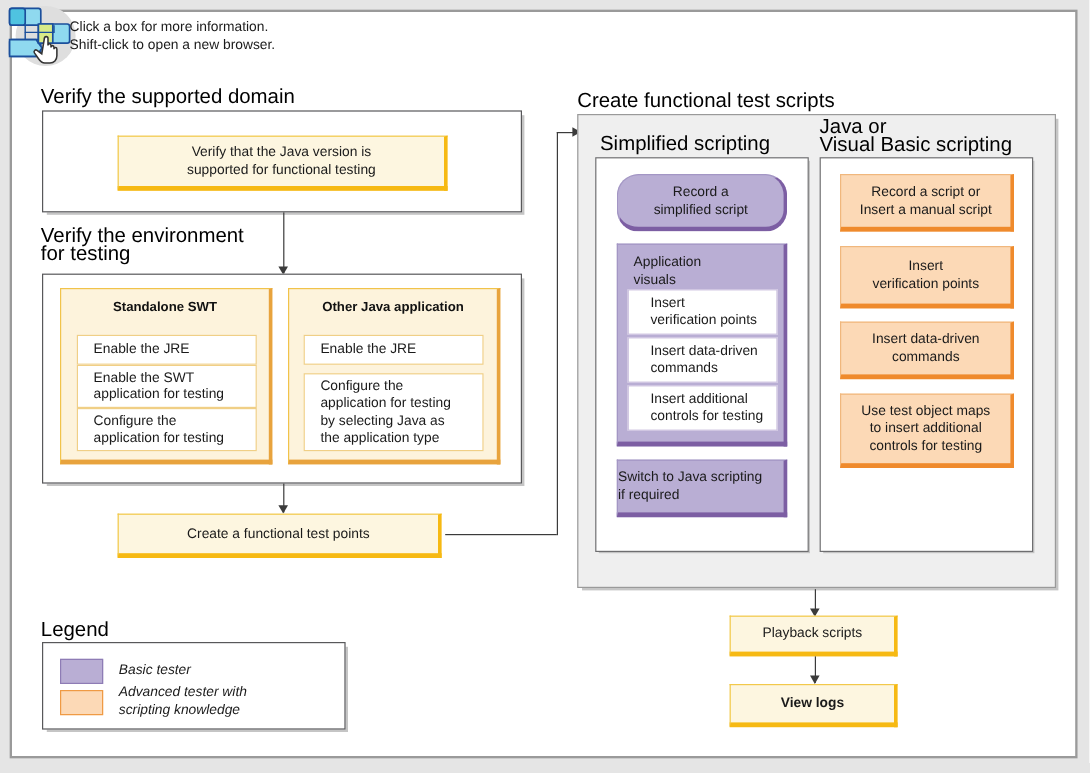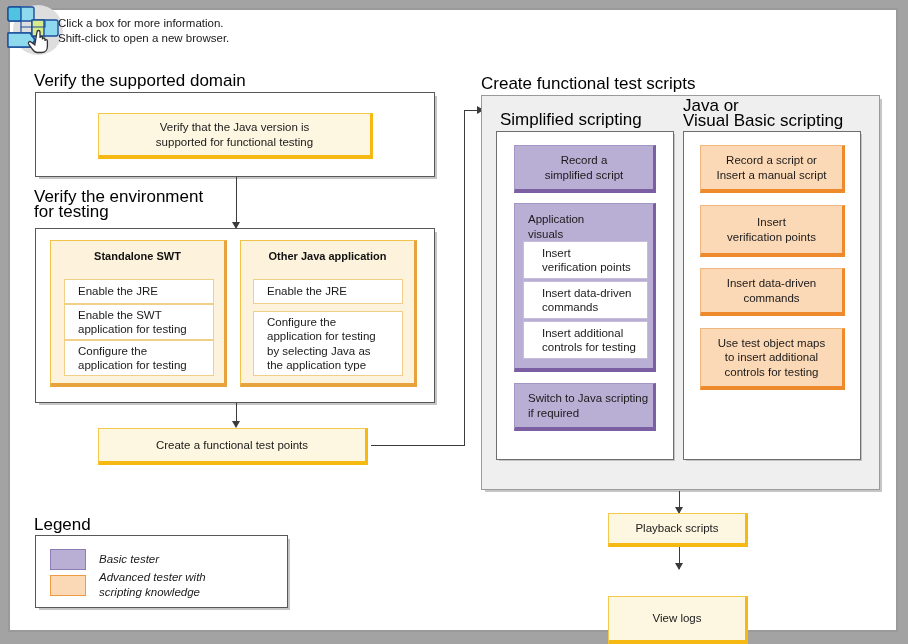--- a/index.html
+++ b/index.html
@@ -9,21 +9,21 @@
   }
   body {
     font-family: "Liberation Sans", sans-serif;
     -webkit-font-smoothing: antialiased;
   }
 
   #canvas {
     position: relative;
     width: 908px;
     height: 644px;
-    background: #a3a3a3;
+    background: #e5e5e5;
     overflow: hidden;
     box-sizing: border-box;
   }
 
   
   .page-frame {
     position: absolute;
     left: 8px;
     top: 8px;
     width: 890px;
@@ -309,35 +309,35 @@
   <div class="conn conn-v" style="left:464px; top:110px; height:336px;"></div>
   <div class="conn conn-h" style="left:464px; top:110px; width:17px;"></div>
   <div class="arrowhead-right" style="left:477px; top:106px;"></div>
 
   <div class="sec-title" style="left:481px; top:76px;">Create functional test scripts</div>
   <div class="gray-panel" style="left:481px; top:95px; width:399px; height:395px;"></div>
 
   <div class="sec-title" style="left:500px; top:112px;text-align:center;">Simplified scripting</div>
   <div class="sub-panel" style="left:496px; top:131px; width:178px; height:329px;"></div>
 
-  <div class="node node-purple" style="left:514px; top:145px; width:142px; height:48px;">Record a
+  <div class="node node-purple" style="left:514px; top:145px; width:142px; height:48px;border-radius:18px;">Record a
 simplified script</div>
 
   <div class="node-purple-group" style="left:514px; top:203px; width:142px; height:169px;">
     <div class="pg-title">Application
 visuals</div>
   </div>
   <div class="node-white-sub-purple" style="left:523px; top:241px; width:125px; height:38px;">Insert
 verification points</div>
   <div class="node-white-sub-purple" style="left:523px; top:281px; width:125px; height:38px;">Insert data-driven
 commands</div>
   <div class="node-white-sub-purple" style="left:523px; top:321px; width:125px; height:38px;">Insert additional
 controls for testing</div>
 
-  <div class="node node-purple left-align" style="left:514px; top:383px; width:142px; height:48px; padding-left:13px;">Switch to Java scripting
+  <div class="node node-purple left-align" style="left:514px; top:383px; width:142px; height:48px; ">Switch to Java scripting
 if required</div>
 
   <div class="sec-title" style="left:683px; top:98px;">Java or
 Visual Basic scripting</div>
   <div class="sub-panel" style="left:683px; top:131px; width:178px; height:329px;"></div>
 
   <div class="node node-orange" style="left:700px; top:145px; width:145px; height:48px;">Record a script or
 Insert a manual script</div>
   <div class="node node-orange" style="left:700px; top:205px; width:145px; height:52px;">Insert
 verification points</div>
@@ -348,21 +348,21 @@
 controls for testing</div>
 
   <div class="conn conn-v" style="left:679px; top:491px; height:22px;"></div>
   <div class="arrowhead-down" style="left:675px; top:507px;"></div>
 
   <div class="node node-yellow" style="left:608px; top:513px; width:140px; height:34px;">Playback scripts</div>
 
   <div class="conn conn-v" style="left:679px; top:547px; height:22px;"></div>
   <div class="arrowhead-down" style="left:675px; top:563px;"></div>
 
-  <div class="node node-yellow" style="left:608px; top:596px; width:140px; height:48px;">View logs</div>
+  <div class="node node-yellow" style="left:608px; top:570px; width:140px; height:36px;font-weight:bold;">View logs</div>
 
   <div class="sec-title" style="left:34px; top:517px;">Legend</div>
   <div class="group-box" style="left:35px; top:535px; width:253px; height:73px;"></div>
 
   <div class="legend-swatch sw-purple" style="left:50px; top:549px;"></div>
   <div class="legend-label" style="left:99px; top:552px;">Basic tester</div>
 
   <div class="legend-swatch sw-orange" style="left:50px; top:575px;"></div>
   <div class="legend-label" style="left:99px; top:570px;">Advanced tester with
 scripting knowledge</div>

